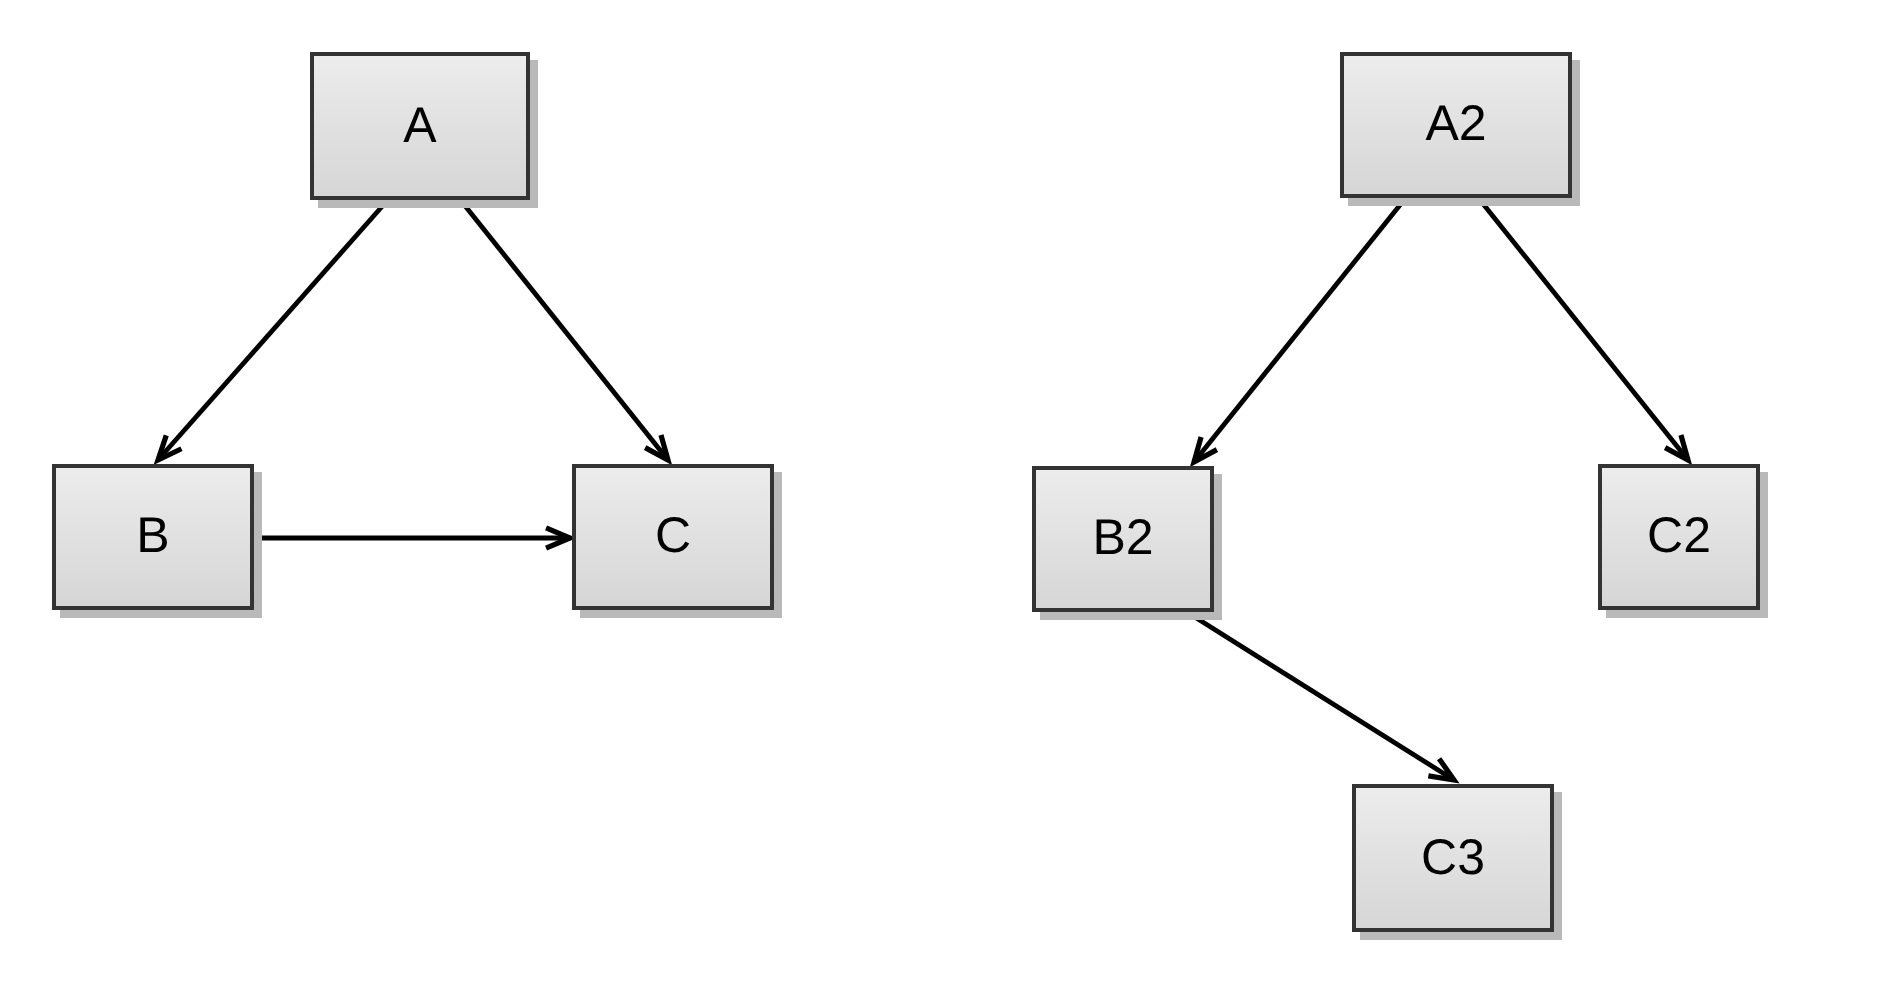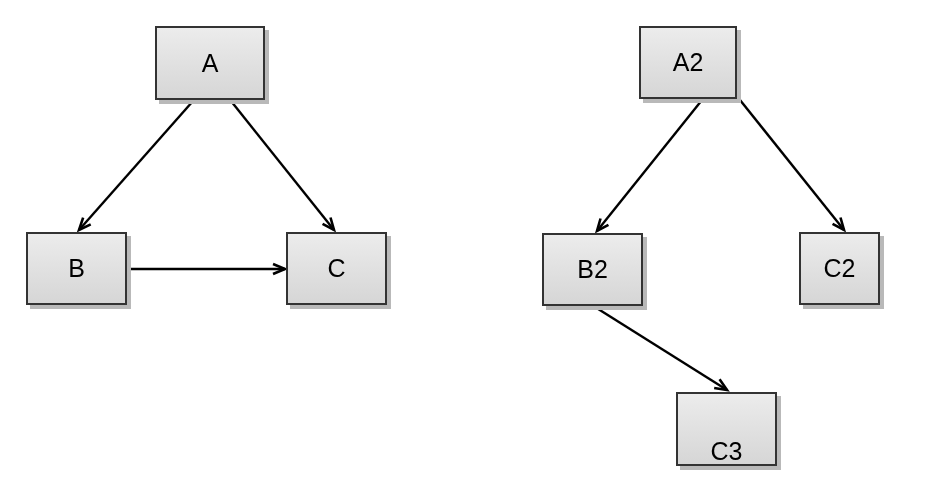--- a/index.html
+++ b/index.html
@@ -78,26 +78,26 @@
 
   <div class="node" style="left: 155px; top: 26px; width: 110px; height: 74px;">
     <span class="node-label">A</span>
   </div>
   <div class="node" style="left: 26px; top: 232px; width: 101px; height: 73px;">
     <span class="node-label">B</span>
   </div>
   <div class="node" style="left: 286px; top: 232px; width: 101px; height: 73px;">
     <span class="node-label">C</span>
   </div>
-  <div class="node" style="left: 639px; top: 26px; width: 98px; height: 73px;">
+  <div class="node" style="left: 670px; top: 26px; width: 116px; height: 73px;">
     <span class="node-label">A2</span>
   </div>
-  <div class="node" style="left: 542px; top: 233px; width: 101px; height: 73px;">
+  <div class="node" style="left: 516px; top: 233px; width: 91px; height: 73px;">
     <span class="node-label">B2</span>
   </div>
   <div class="node" style="left: 799px; top: 232px; width: 81px; height: 73px;">
     <span class="node-label">C2</span>
   </div>
-  <div class="node" style="left: 676px; top: 392px; width: 101px; height: 74px; align-items: flex-end;">
+  <div class="node" style="left: 676px; top: 392px; width: 101px; height: 74px;">
     <span class="node-label">C3</span>
   </div>
 
 </div>
 
 </body></html>

